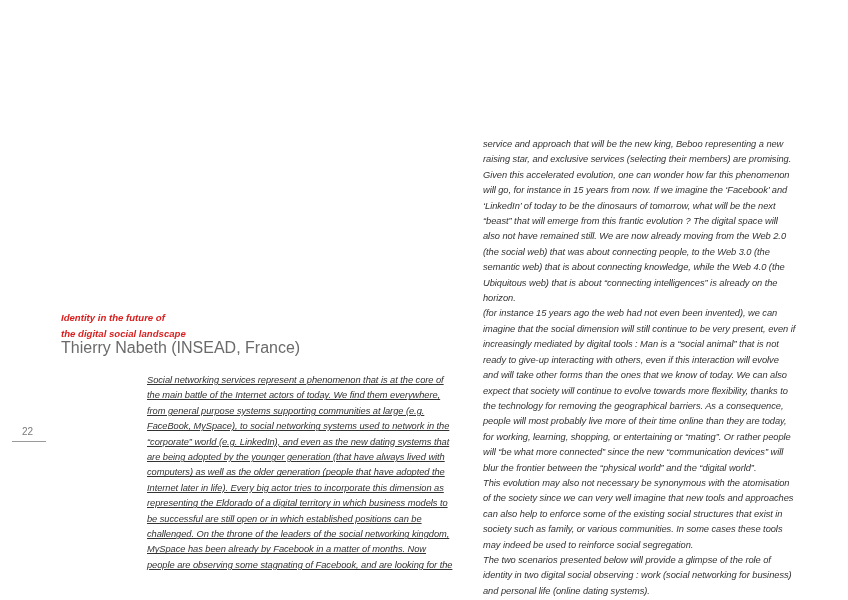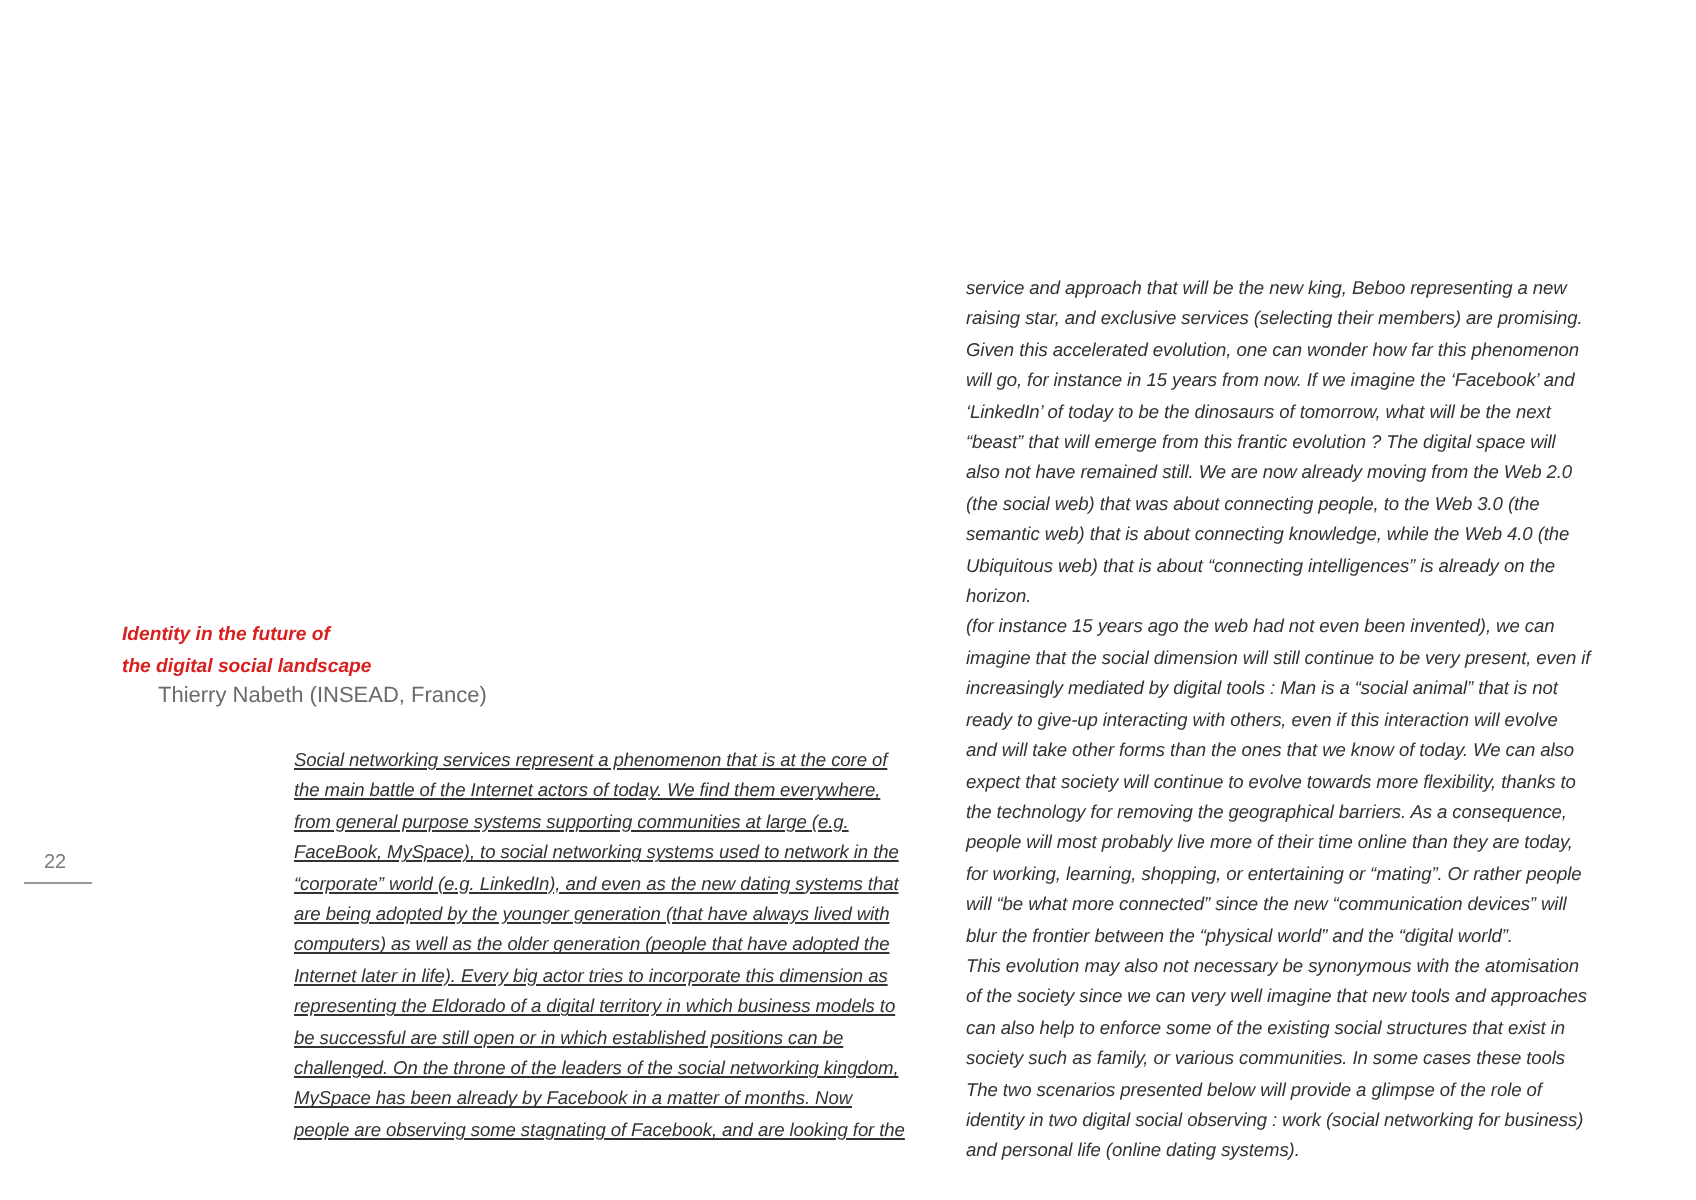--- a/index.html
+++ b/index.html
@@ -1,19 +1,19 @@
 <!DOCTYPE html>
 <html><head>
   <meta charset="utf-8">
   <style>
     html, body { margin: 0; padding: 0; background: #ffffff; }
     body { width: 848px; height: 600px; position: relative; overflow: hidden; font-family: "Liberation Sans", sans-serif; }
     .page { position: absolute; left: 0; top: 0; width: 848px; height: 600px; background: #ffffff; }
     .title { position: absolute; left: 61px; top: 310px; color: #d8201f; font-weight: bold; font-style: italic; font-size: 9.6px; line-height: 15.5px; }
-    .author { position: absolute; left: 79px; top: 341px; color: #6a6a6a; font-size: 11px; line-height: 14px; }
+    .author { position: absolute; left: 61px; top: 341px; color: #6a6a6a; font-size: 16px; line-height: 14px; }
     .pagenum { position: absolute; left: 22px; top: 426px; color: #7a7a7a; font-size: 10px; line-height: 12px; }
     .pagerule { position: absolute; left: 12px; top: 441px; width: 34px; height: 1px; background: #9a9a9a; }
     .body { color: #333333; font-style: italic; font-size: 9.3px; line-height: 15.4px; letter-spacing: -0.05px; }
     .col-left { position: absolute; left: 147px; top: 373px; width: 312px; text-decoration: underline; }
     .col-right { position: absolute; left: 483px; top: 137px; width: 318px; }
     .body p { margin: 0; white-space: nowrap; }
   </style>
 </head>
 <body>
 
@@ -63,17 +63,18 @@
     <p>expect that society will continue to evolve towards more flexibility, thanks to</p>
     <p>the technology for removing the geographical barriers. As a consequence,</p>
     <p>people will most probably live more of their time online than they are today,</p>
     <p>for working, learning, shopping, or entertaining or “mating”. Or rather people</p>
     <p>will “be what more connected” since the new “communication devices” will</p>
     <p>blur the frontier between the “physical world” and the “digital world”.</p>
     <p>This evolution may also not necessary be synonymous with the atomisation</p>
     <p>of the society since we can very well imagine that new tools and approaches</p>
     <p>can also help to enforce some of the existing social structures that exist in</p>
     <p>society such as family, or various communities. In some cases these tools</p>
+    <p>may indeed be used to reinforce social segregation.</p>
     <p>The two scenarios presented below will provide a glimpse of the role of</p>
     <p>identity in two digital social observing : work (social networking for business)</p>
     <p>and personal life (online dating systems).</p>
   </div>
 </div>
 
 </body></html>

